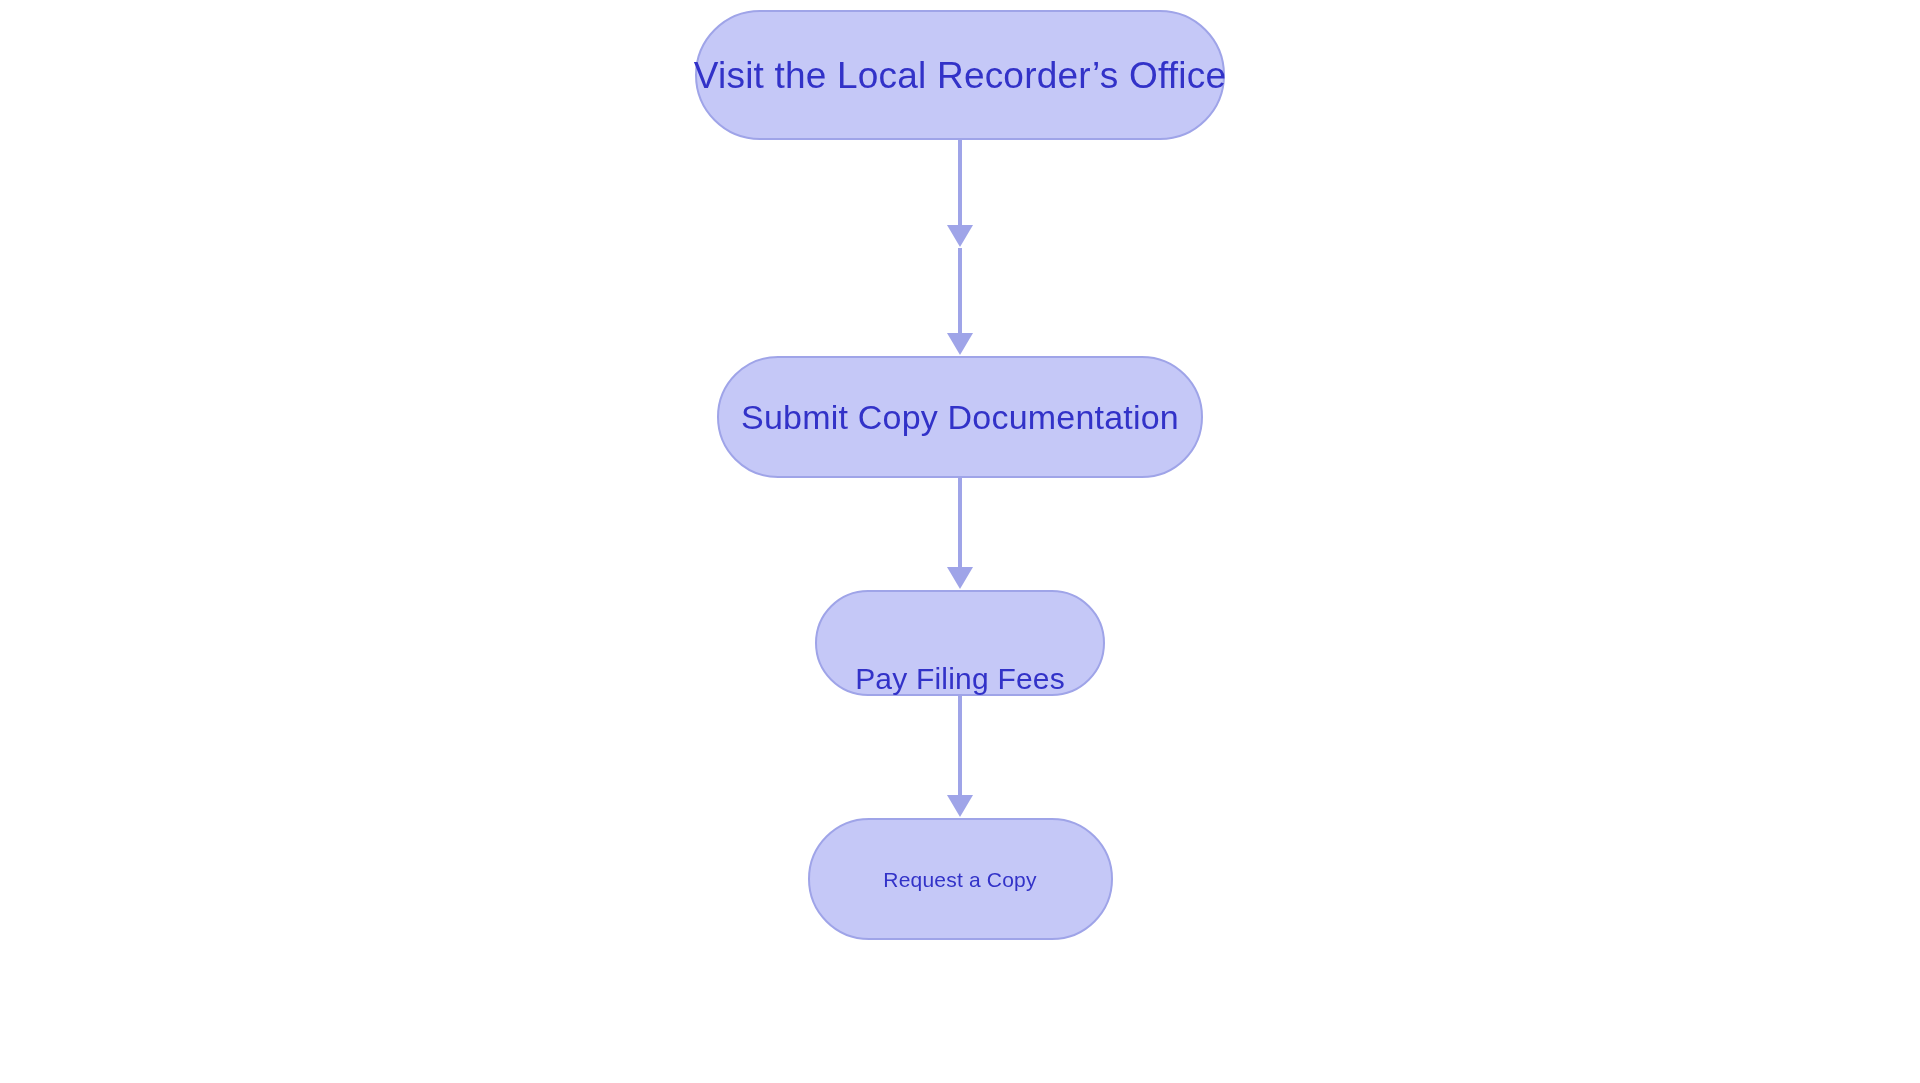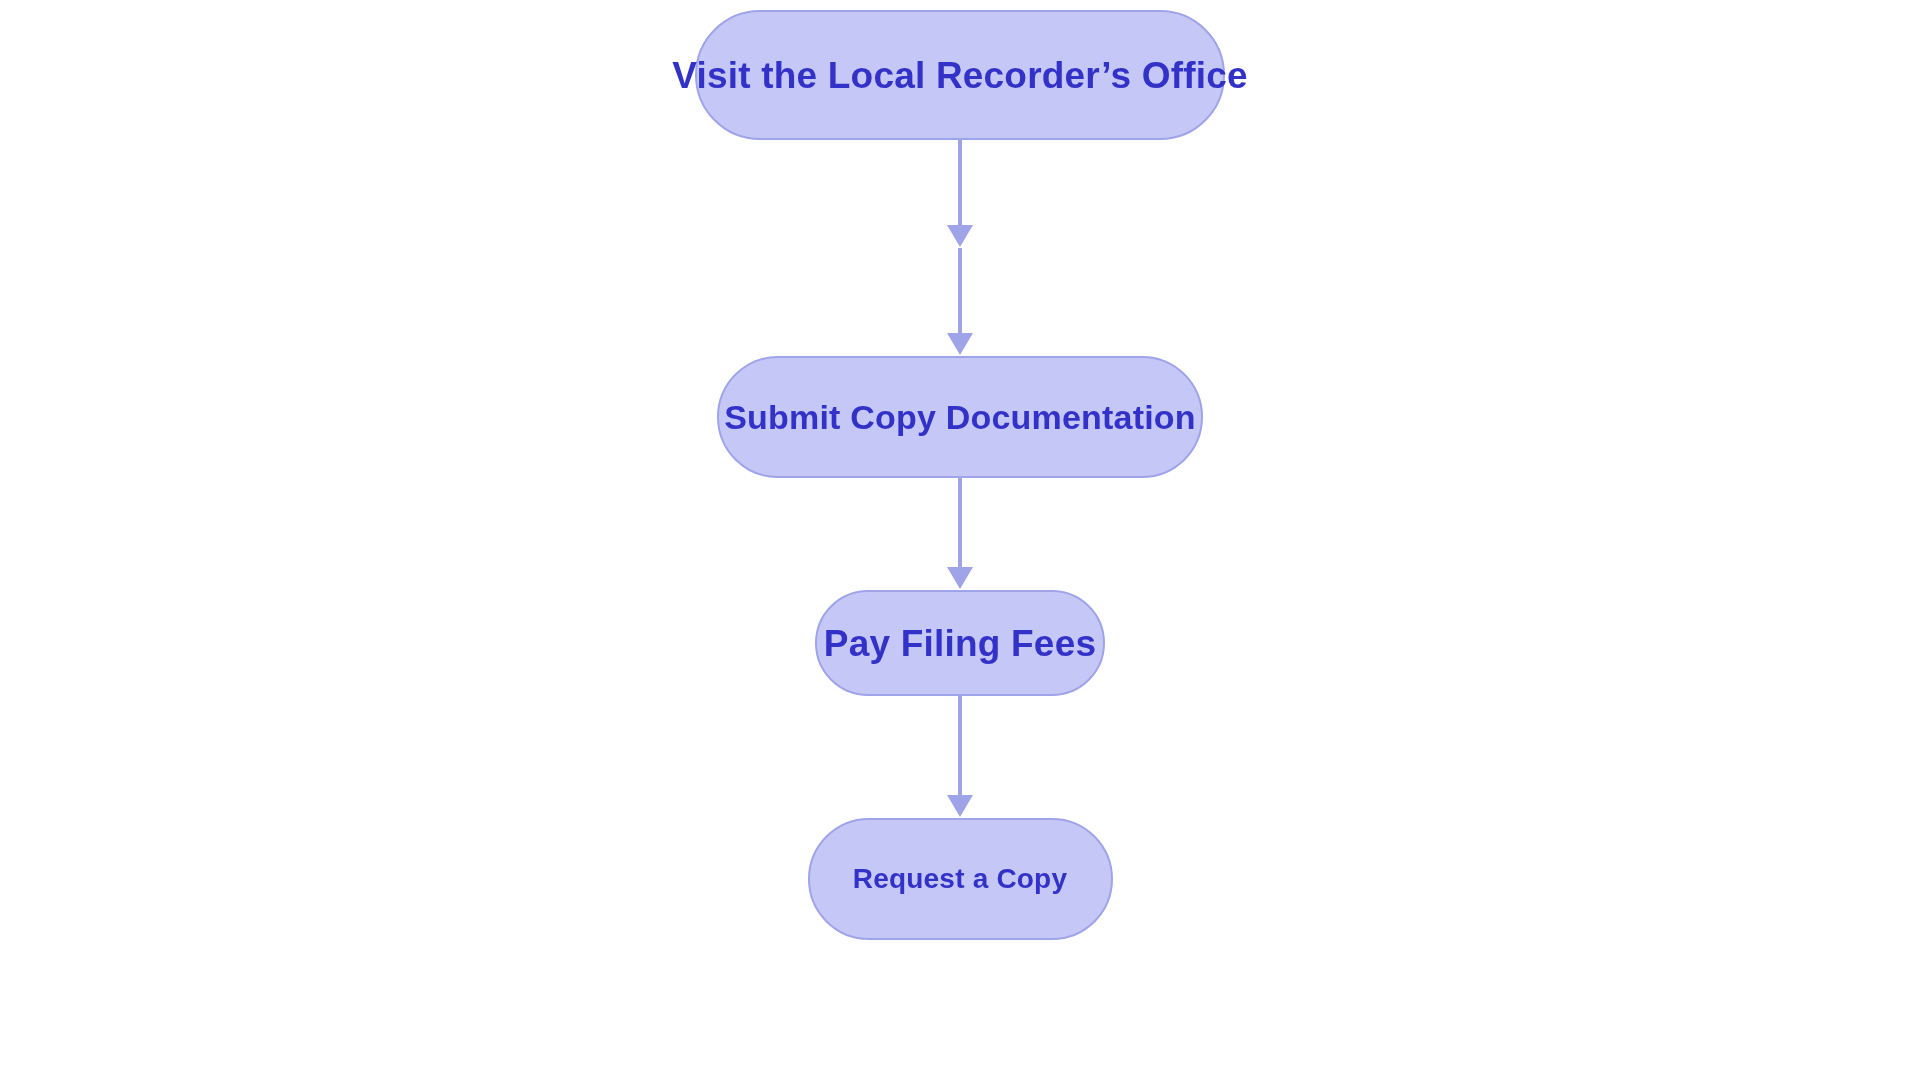--- a/index.html
+++ b/index.html
@@ -45,29 +45,28 @@
     color: #3232c8;
     font-weight: 400;
     letter-spacing: 0.2px;
     white-space: nowrap;
     text-align: center;
   }
 
   .node-label {
     display: block;
     line-height: 1;
-    font-weight: bold;
   }
 
   
   .node-1 { width: 530px; height: 130px; font-size: 37px; margin-top: 10px; }
   .node-2 { width: 506px; height: 122px; font-size: 35px; }
   .node-3 { width: 486px; height: 122px; font-size: 34px; }
-  .node-4 { width: 290px; height: 106px; font-size: 37px; }
-  .node-5 { width: 305px; height: 122px; font-size: 28px; }
+  .node-4 { width: 290px; height: 106px; font-size: 30px; align-items: flex-end; }
+  .node-5 { width: 305px; height: 122px; font-size: 21px; }
 
   
   .connector {
     position: relative;
     display: flex;
     flex-direction: column;
     align-items: center;
     justify-content: flex-start;
   }
   .connector-stem {

